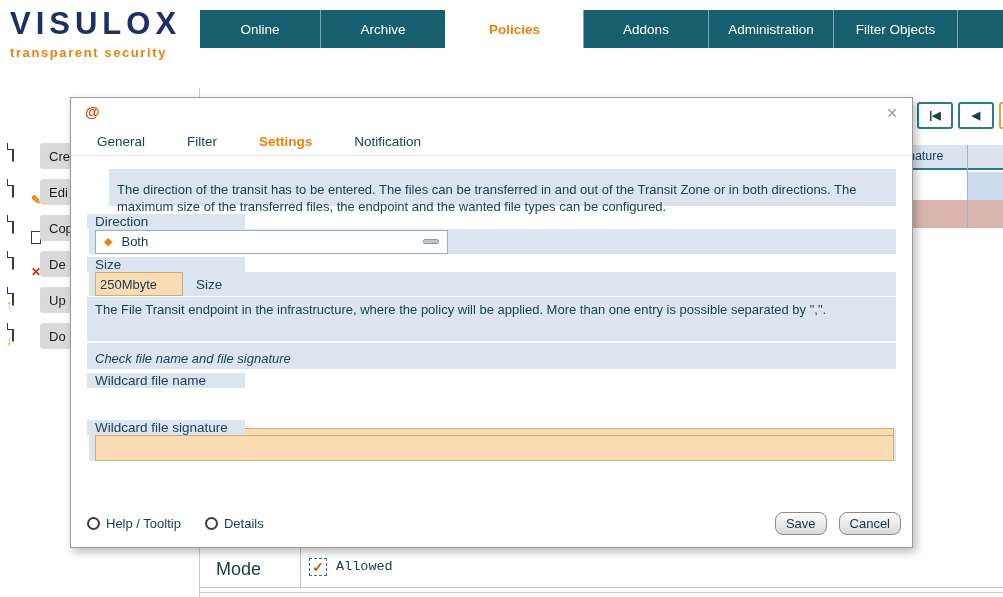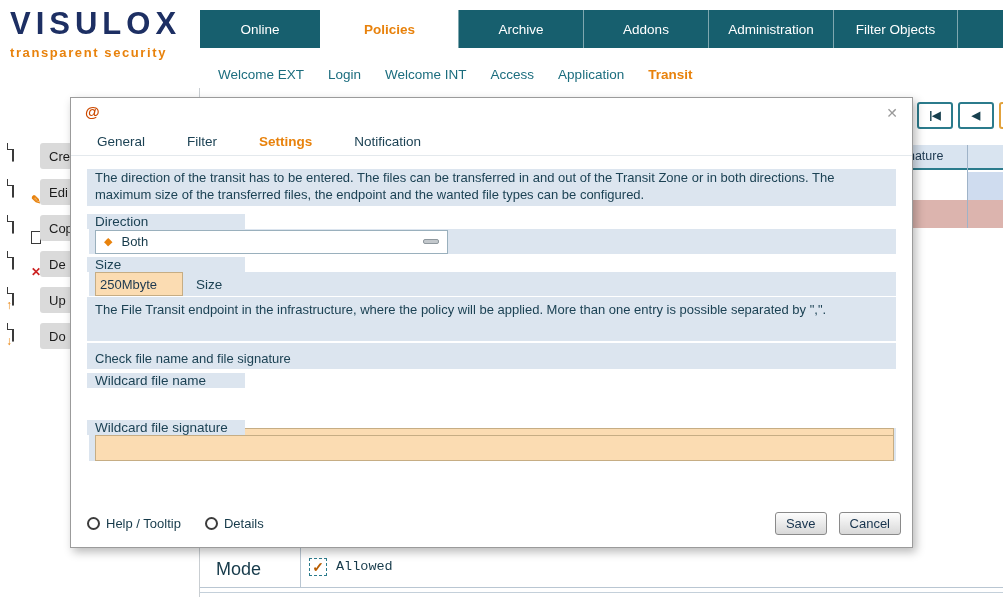--- a/index.html
+++ b/index.html
@@ -58,75 +58,67 @@
   
   .dialog { position:absolute; left:70px; top:97px; width:843px; height:451px; background:#fff; border:1px solid #9b9b9b; box-shadow:3px 4px 9px rgba(0,0,0,.28); z-index:10; }
   .dlg-logo { position:absolute; left:14px; top:5px; font-size:15px; font-weight:bold; color:#cc4a00; }
   .dlg-close { position:absolute; right:14px; top:7px; font-size:14px; color:#9a9a9a; cursor:default; }
   .dlg-tabs { position:absolute; left:26px; top:30px; height:26px; display:flex; gap:42px; align-items:center; }
   .dlg-tab { font-size:13.5px; color:#1c4254; }
   .dlg-tab.active { color:#e8820c; font-weight:bold; }
   .dlg-tabline { position:absolute; left:0; right:0; top:57px; border-top:1px solid #e4e9ed; }
   .dlg-body { position:absolute; left:16px; right:16px; top:71px; color:#1c4254; }
   .hintrow { background:#dce5ef; padding:4px 8px; font-size:13px; line-height:17px; color:#1c4254; }
-  .hint-intro { height:37px; margin-bottom:8px; padding-top:0; }
+  .hint-intro { height:37px; margin-bottom:8px; padding-top:12px;margin-left:22px; }
   .hint-endpoint { height:44px; margin-bottom:2px; }
-  .hint-check { height:26px; margin-bottom:4px; display:flex; align-items:center; padding-top:8px; }
+  .hint-check { height:26px; margin-bottom:4px; display:flex; align-items:center; padding-top:8px;font-style:italic; }
   .frow { display:flex;flex-direction:column; }
   .frow .lbl { width:158px; background:#dce5ef; display:flex; align-items:center; padding-left:8px; font-size:13.5px; flex:none; }
   .frow .fld { flex:1; margin-left:2px; background:#dce5ef; display:flex; align-items:center; padding:0 2px 0 6px; }
   .row-direction { height:40px; margin-bottom:3px; }
   .row-size { height:38px; margin-bottom:2px; }
   .row-endpoint { height:36px; margin-bottom:2px; }
   .row-wname { height:44px; margin-bottom:3px;gap:40px; }
   .row-wsig { height:36px; }
   .dd { width:353px; height:24px; background:#fff; border:1px solid #9ab0bd; display:flex; align-items:center; padding:0 8px; }
   .dd .diamond { color:#e8820c; font-size:11px; }
   .dd .dd-text { margin-left:9px; font-size:13px; color:#163a4a; }
   .dd .dd-handle { margin-left:auto; width:16px; height:5px; background:#c3c8cc; border:1px solid #8f989e; border-radius:2px; }
   .tin { background:#fbdcb2; border:1px solid #c6ad84; height:24px; font-size:13px; color:#1c3850; padding:0 4px; font-family:"Liberation Sans", sans-serif; }
   .tin.small { width:88px; }
   .tin.wide { flex:1; height:26px; }
   .suffix { margin-left:13px; font-size:13.5px; }
   .dlg-footer { position:absolute; left:16px; right:11px; top:411px; height:28px; display:flex; align-items:center; }
   .chk { width:13px; height:13px; border:2px solid #3c3c3c; border-radius:50%; background:#fff; flex:none; }
   .chk-label { margin-left:6px; font-size:13px; color:#163a4a; }
   .chk.details { margin-left:24px; }
-  .btn { padding:3px 10px; font-size:13px; color:#17334d; background:linear-gradient(#fdfdfd,#d8d8d8); border:1px solid #8a8a8a; border-radius:3px; font-family:"Liberation Sans", sans-serif; }
+  .btn { padding:3px 10px; font-size:13px; color:#17334d; background:linear-gradient(#fdfdfd,#d8d8d8); border:1px solid #8a8a8a; border-radius:8px; font-family:"Liberation Sans", sans-serif; }
   .btn.save { margin-left:auto; }
   .btn.cancel { margin-left:12px; }
 </style>
 </head>
 <body>
 
 <div class="screen">
 
   <div class="brand">
     <div class="logo">VISULOX</div>
     <div class="tagline">transparent security</div>
   </div>
 
   <nav class="main-nav">
     <div class="tab" style="width:120px">Online</div>
+    <div class="tab" style="width:125px">Archive</div>
     <div class="tab active" style="width:138px">Policies</div>
-    <div class="tab" style="width:125px">Archive</div>
     <div class="tab" style="width:125px">Addons</div>
     <div class="tab" style="width:125px">Administration</div>
     <div class="tab" style="width:124px">Filter Objects</div>
     <div class="filler"></div>
   </nav>
 
-  <div class="sub-nav">
-    <span class="link">Welcome EXT</span>
-    <span class="link">Login</span>
-    <span class="link">Welcome INT</span>
-    <span class="link">Access</span>
-    <span class="link">Application</span>
-    <span class="link active">Transit</span>
-  </div>
 
   <div class="sidebar">
     <div class="side-item" style="top:50px">
       <span class="icon-wrap"><span class="doc"></span><span class="ov"></span></span>
       <span class="pill">Cre</span>
     </div>
     <div class="side-item" style="top:86px">
       <span class="icon-wrap"><span class="doc"></span><span class="ov ov-edit">✎</span></span>
       <span class="pill">Edi</span>
     </div>

